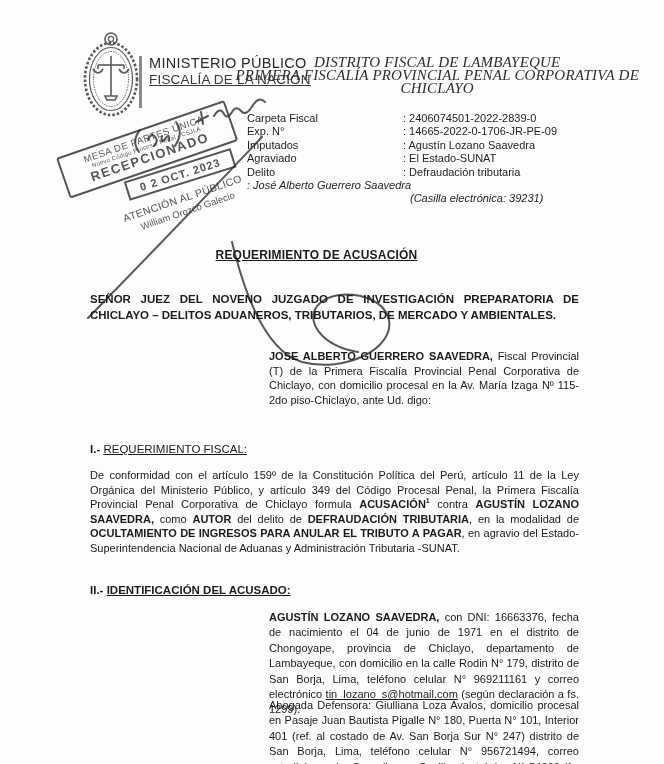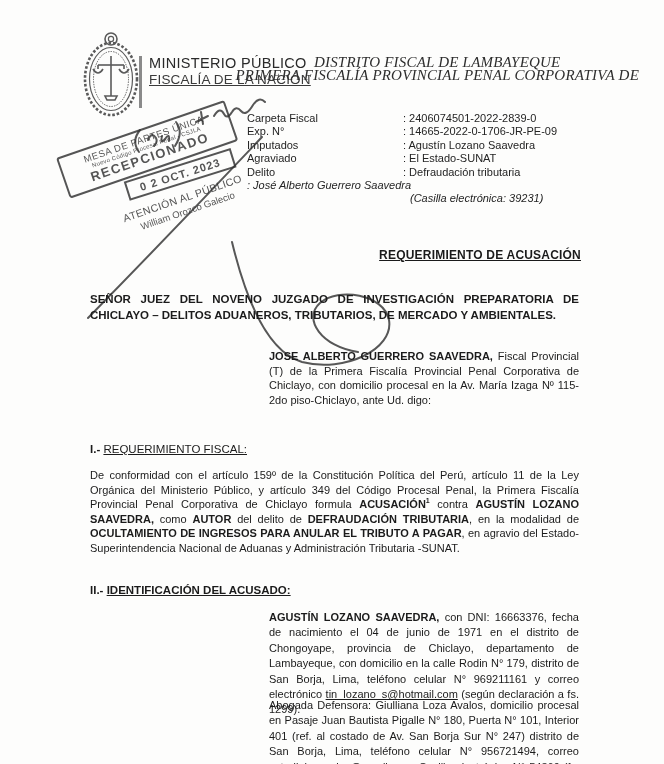--- a/index.html
+++ b/index.html
@@ -31,21 +31,21 @@
   .stamp-box1{border:2px solid currentColor;border-radius:3px;padding:3px 8px 4px;width:158px;text-align:center;}
   .st1{font-size:9.5px;letter-spacing:.6px;white-space:nowrap;}
   .st2{font-size:6px;letter-spacing:.3px;white-space:nowrap;}
   .st3{font-size:13px;font-weight:bold;letter-spacing:1.5px;white-space:nowrap;}
   .stamp-date{border:2px solid currentColor;width:108px;margin:3px 0 0 56px;transform:rotate(1.5deg);
     text-align:center;font-size:11px;font-weight:bold;letter-spacing:1px;padding:2px 0;white-space:nowrap;}
   .st4{margin:7px 0 0 44px;font-size:10.5px;letter-spacing:.4px;white-space:nowrap;}
   .st5{margin:2px 0 0 58px;font-size:9.5px;white-space:nowrap;}
   .scribbles{position:absolute;left:0;top:0;pointer-events:none;}
   
-  .doc-title{position:absolute;left:92px;top:248px;width:489px;text-align:right;
+  .doc-title{position:absolute;left:72px;top:248px;width:489px;text-align:center;
     font-size:12px;font-weight:bold;text-decoration:underline;letter-spacing:.2px;}
   .salutation{position:absolute;left:90px;top:292px;width:489px;
     font-size:11.5px;font-weight:bold;line-height:15.5px;text-align:justify;}
   .p-app{position:absolute;left:269px;top:349px;width:310px;font-size:11px;line-height:14.5px;text-align:justify;}
   .h1{position:absolute;left:90px;top:443px;font-size:11.5px;font-weight:bold;}
   .p1{position:absolute;left:90px;top:468px;width:489px;font-size:11px;line-height:14.6px;text-align:justify;}
   .h2{position:absolute;left:90px;top:584px;font-size:11.5px;font-weight:bold;}
   .p2{position:absolute;left:269px;top:610px;width:310px;font-size:11px;line-height:15.4px;text-align:justify;}
   .p3{position:absolute;left:269px;top:698px;width:310px;font-size:11px;line-height:15.4px;text-align:justify;}
   sup{font-size:7px;line-height:0;}
@@ -77,20 +77,21 @@
   <div class="sep"></div>
 
   <div class="org">
     <div class="org-1">MINISTERIO PÚBLICO</div>
     <div class="org-2">FISCALÍA DE LA NACIÓN</div>
   </div>
 
   <div class="district">
     <div>DISTRITO FISCAL DE LAMBAYEQUE</div>
     <div>PRIMERA FISCALÍA PROVINCIAL PENAL CORPORATIVA DE</div>
+    <div>CHICLAYO</div>
   </div>
 
   <div class="case-info">
     <div class="case-row">
       <span class="case-label">Carpeta Fiscal</span>
       <span class="case-value">: 2406074501-2022-2839-0</span>
     </div>
     <div class="case-row">
       <span class="case-label">Exp. N°</span>
       <span class="case-value">: 14665-2022-0-1706-JR-PE-09</span>

